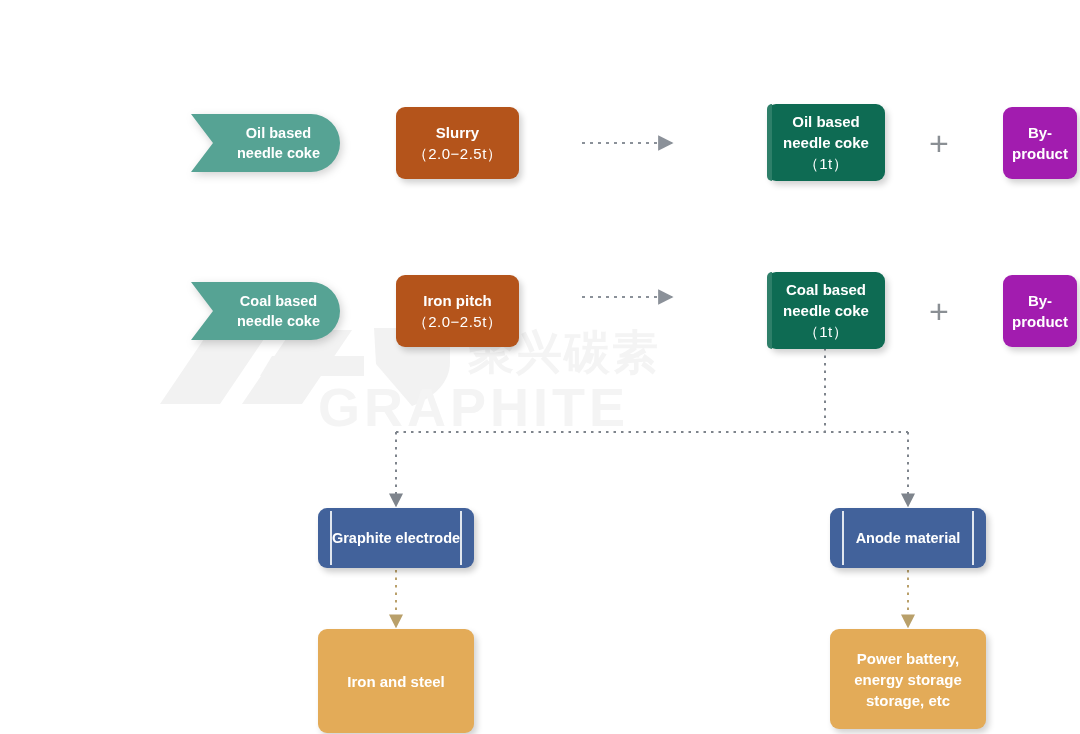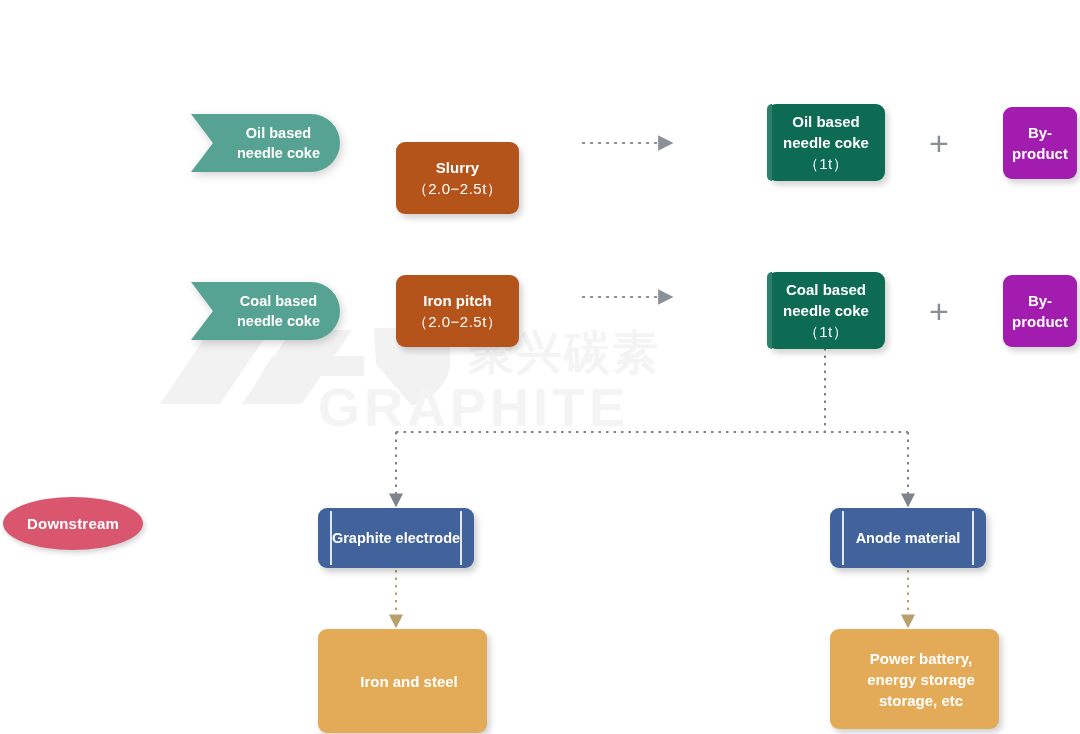--- a/index.html
+++ b/index.html
@@ -46,21 +46,21 @@
     color:#ffffff;text-align:center;
     border-radius:9px;
     box-shadow:3px 4px 6px rgba(0,0,0,.18);
   }
   .box .l1{font-weight:bold;font-size:15px;line-height:21px;}
   .box .l2{font-weight:normal;font-size:15px;line-height:21px;letter-spacing:.5px;}
 
   .box-orange{background:#b4541b;}
   .box-green{background:#0e6b53;}
   .box-green-small{background:#a21caf;}
-  .box-amber{background:#e3ab58;padding-left:13px;}
+  .box-amber{background:#e3ab58;}
 
   
   .facet-left::before{
     content:"";position:absolute;left:0;top:0;bottom:0;width:5px;
     background:#2e7f69;border-radius:9px 0 0 9px;
   }
 
   
   .box-blue{
     background:#42629b;
@@ -128,35 +128,32 @@
     <path d="M396 432 L908 432" fill="none" stroke="#7e848c" stroke-width="2" stroke-dasharray="2.5 5"></path>
     <path d="M396 432 L396 506" fill="none" stroke="#7e848c" stroke-width="2" stroke-dasharray="2.5 5" marker-end="url(#ah-grey-d)"></path>
     <path d="M908 432 L908 506" fill="none" stroke="#7e848c" stroke-width="2" stroke-dasharray="2.5 5" marker-end="url(#ah-grey-d)"></path>
 
     <path d="M396 570 L396 627" fill="none" stroke="#b9a06a" stroke-width="2" stroke-dasharray="2.5 5" marker-end="url(#ah-amber)"></path>
 
     <path d="M908 570 L908 627" fill="none" stroke="#b9a06a" stroke-width="2" stroke-dasharray="2.5 5" marker-end="url(#ah-amber)"></path>
   </svg>
 
 
-  <div class="stage-ellipse" style="left:3px;top:497px;width:140px;height:53px;">
-    <span>Downstream</span>
-  </div>
 
   <div class="chevron" style="left:191px;top:114px;width:149px;height:58px;">
     <svg class="chev-bg" width="149" height="58" viewBox="0 0 149 58" aria-hidden="true">
       <path d="M0 0 L120 0 A29 29 0 0 1 120 58 L0 58 L22 29 Z" fill="#56a394"></path>
     </svg>
     <span class="chev-txt">
       <span>Oil based</span><br>
       <span>needle coke</span>
     </span>
   </div>
 
-  <div class="box box-orange" style="left:396px;top:107px;width:123px;height:72px;margin-top:35px;">
+  <div class="box box-orange" style="left:396px;top:107px;width:123px;height:72px;">
     <span class="l1">Slurry</span>
     <span class="l2">（2.0−2.5t）</span>
   </div>
 
   <div class="box box-green facet-left" style="left:767px;top:104px;width:118px;height:77px;">
     <span class="l1">Oil based</span>
     <span class="l1">needle coke</span>
     <span class="l2">（1t）</span>
   </div>
 

